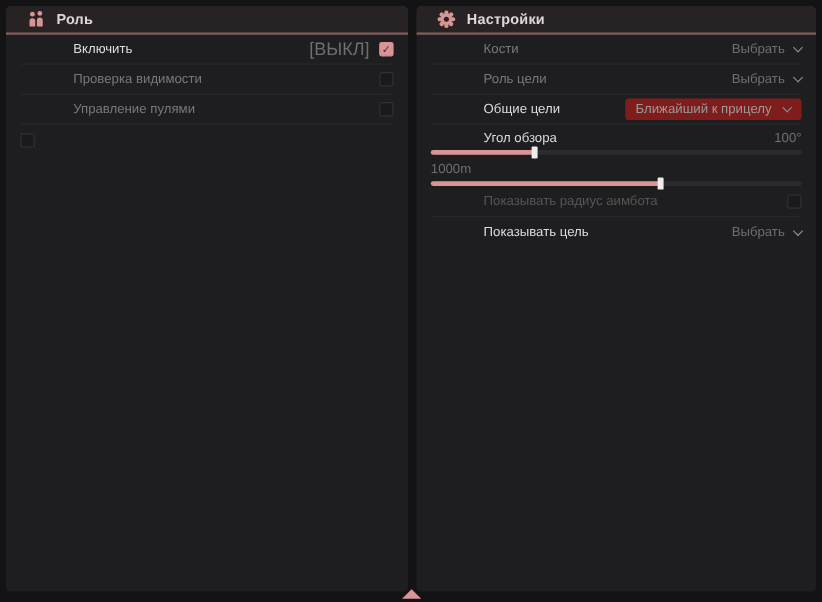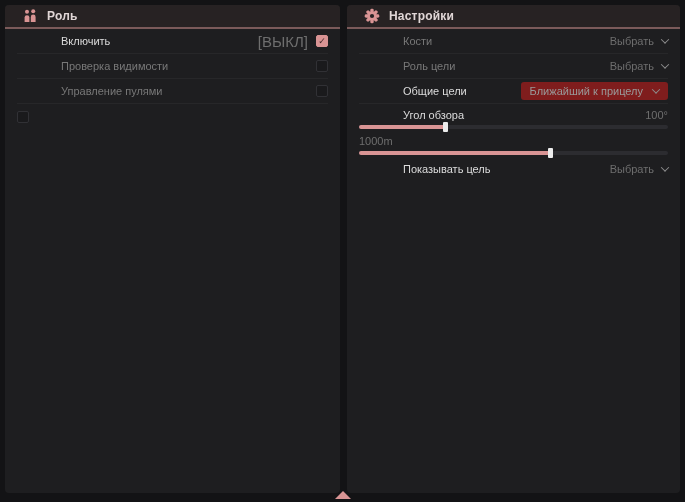--- a/index.html
+++ b/index.html
@@ -260,20 +260,24 @@
         <div class="row-top">
           <span class="val">1000m</span>
         </div>
         <div class="track">
           <div class="fill" style="width: 62%;">
             <span class="handle"></span>
           </div>
         </div>
       </div>
 
+      <div class="row">
+        <span class="lbl dimmer">Показывать радиус аимбота</span>
+        <span class="checkbox"></span>
+      </div>
 
       <div class="row">
         <span class="lbl bright">Показывать цель</span>
         <span class="right-group">
           <span class="val">Выбрать</span>
           <span class="chevron"></span>
         </span>
       </div>
 
     </div>

